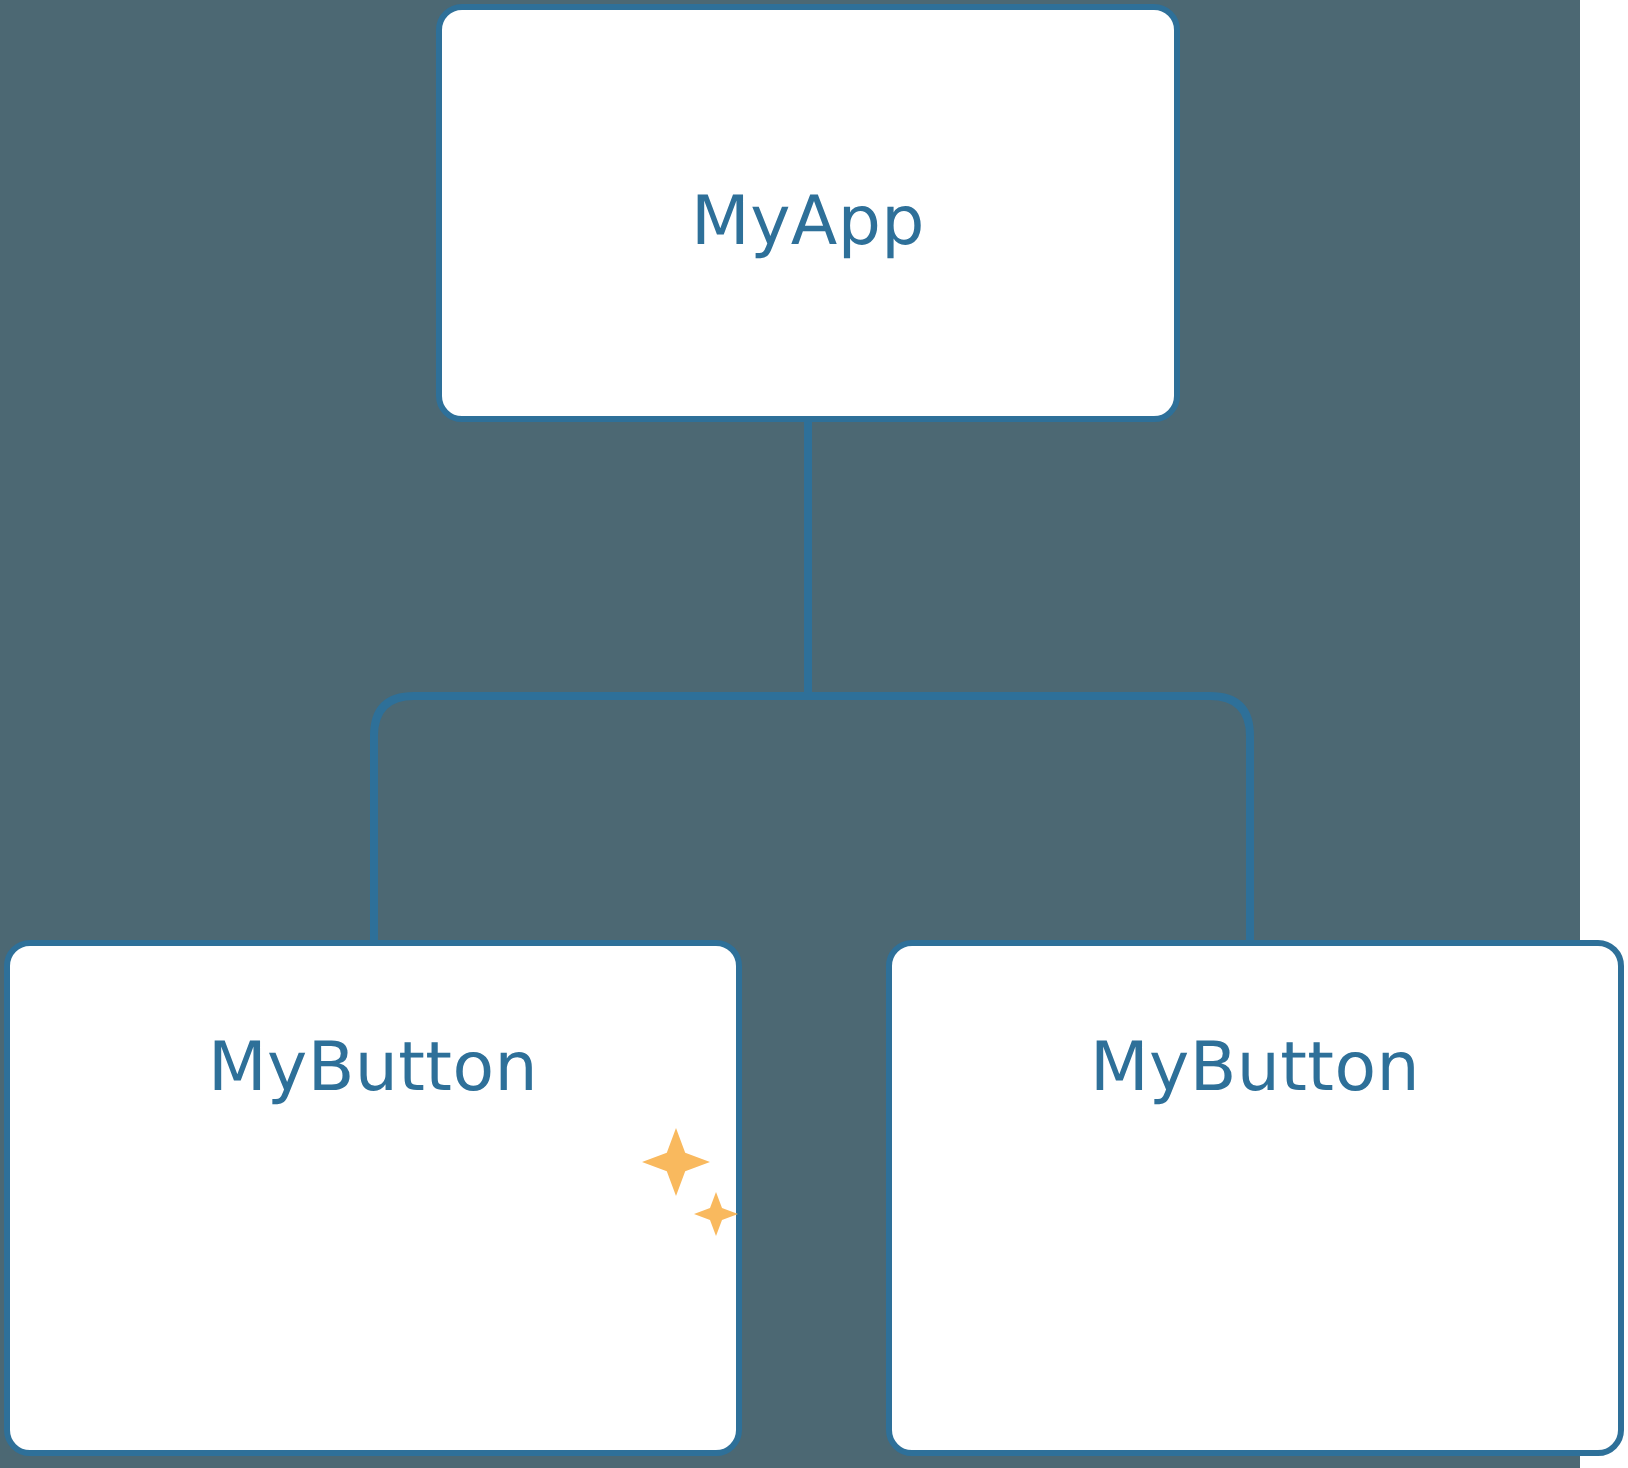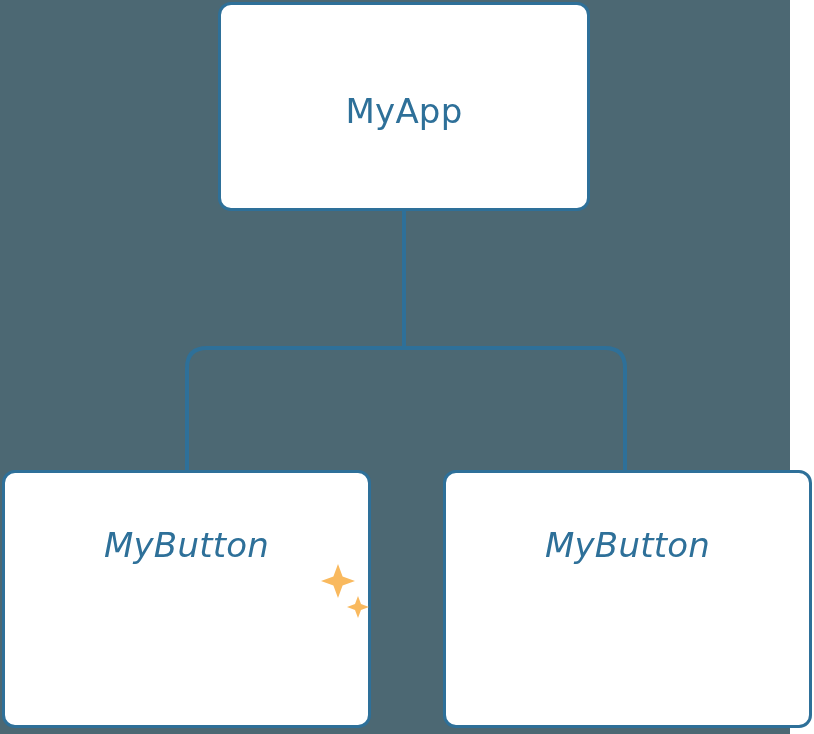--- a/index.html
+++ b/index.html
@@ -64,22 +64,21 @@
     height: 258px;
   }
   #node-btn-right {
     left: 443px;
     top: 470px;
     width: 369px;
     height: 258px;
   }
   #node-btn-left .node-title,
   #node-btn-right .node-title {
-    top: 52px;
-    font-style: italic;
+    top: 41px;
   }
 
   
   .pill-wrap {
     position: absolute;
     display: flex;
     align-items: center;
     justify-content: center;
   }
   .pill {

